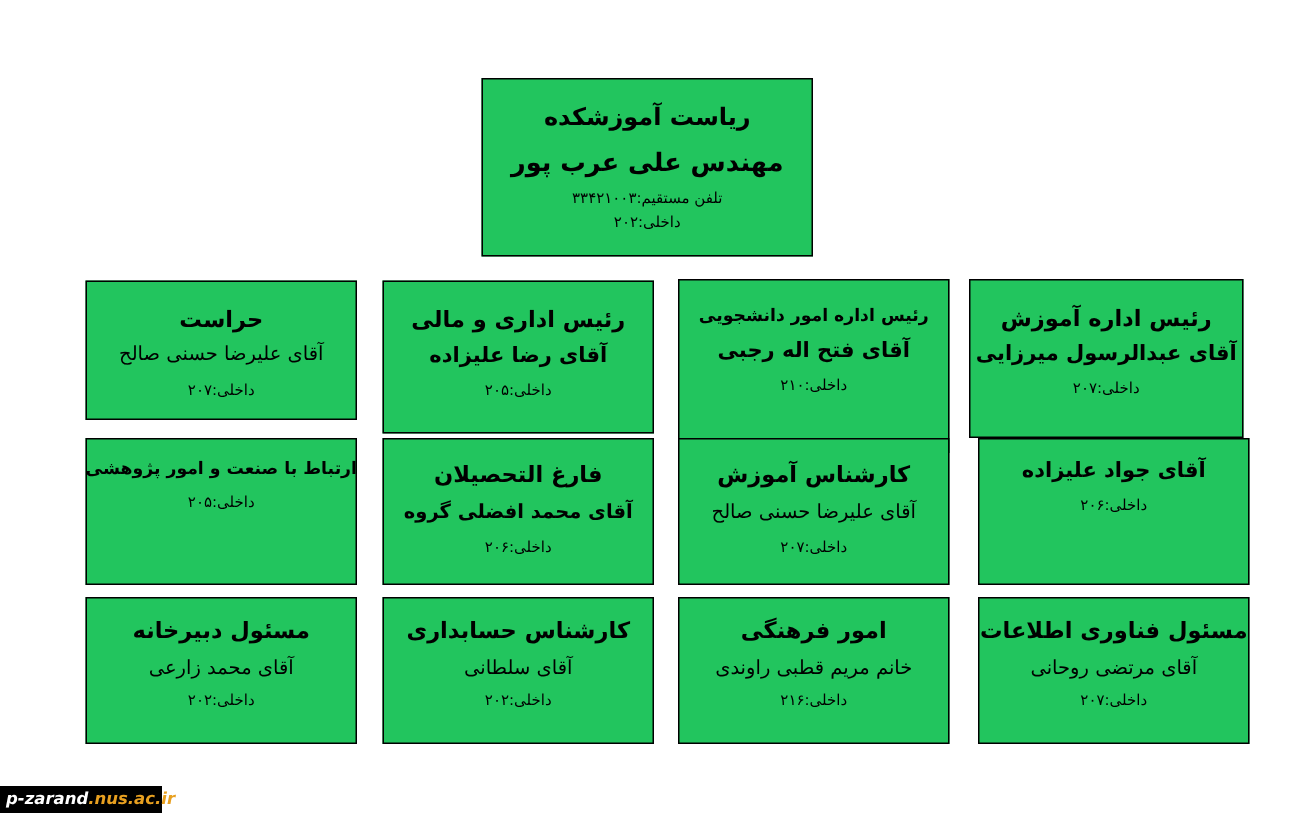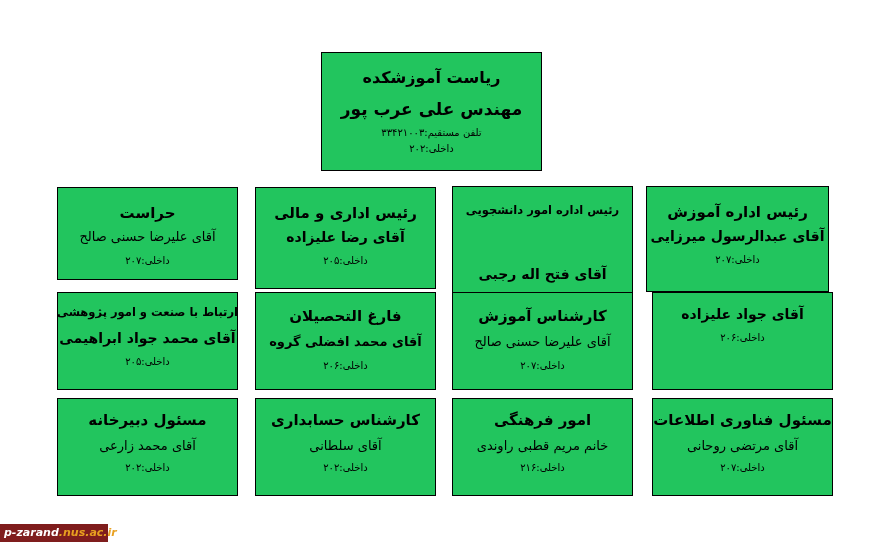--- a/index.html
+++ b/index.html
@@ -55,21 +55,21 @@
     .head .name { font-size: 17px; font-weight: bold; line-height: 28px; margin-top: 4px; }
     .head .phone { font-size: 10px; line-height: 16px; margin-top: 2px; }
     .head .ext { font-size: 10px; line-height: 16px; }
 
     .footer-badge {
       position: absolute;
       left: 0;
       top: 524px;
       width: 108px;
       height: 18px;
-      background: #7f1d1d;
+      background: #000000;
       font-family: "DejaVu Sans", sans-serif;
       font-style: italic;
       font-weight: bold;
       font-size: 11px;
       line-height: 18px;
       padding-left: 4px;
       box-sizing: border-box;
       white-space: nowrap;
     }
     .footer-badge .p1 { color: #ffffff; }
@@ -83,21 +83,21 @@
   <div class="name">مهندس علی عرب پور</div>
   <div class="phone">تلفن مستقیم:۳۳۴۲۱۰۰۳</div>
   <div class="ext">داخلی:۲۰۲</div>
 </div>
 
 <div class="box" style="left:646px; top:186px; width:183px; height:106px; padding-top:14px;">
   <div class="title">رئیس اداره آموزش</div>
   <div class="name bold" style="margin-top:2px;">آقای عبدالرسول میرزایی</div>
   <div class="ext" style="margin-top:4px;">داخلی:۲۰۷</div>
 </div>
-<div class="box" style="left:452px; top:186px; width:181px; height:116px; padding-top:12px;gap:40px;">
+<div class="box" style="left:452px; top:186px; width:181px; height:116px; padding-top:12px;">
   <div class="title small">رئیس اداره امور دانشجویی</div>
   <div class="name bold" style="margin-top:2px;">آقای فتح اله رجبی</div>
   <div class="ext" style="margin-top:4px;">داخلی:۲۱۰</div>
 </div>
 <div class="box" style="left:255px; top:187px; width:181px; height:102px; padding-top:14px;">
   <div class="title">رئیس اداری و مالی</div>
   <div class="name bold" style="margin-top:2px;">آقای رضا علیزاده</div>
   <div class="ext" style="margin-top:4px;">داخلی:۲۰۵</div>
 </div>
 <div class="box" style="left:57px; top:187px; width:181px; height:93px; padding-top:14px;">
@@ -115,21 +115,20 @@
   <div class="name" style="margin-top:4px;">آقای علیرضا حسنی صالح</div>
   <div class="ext" style="margin-top:4px;">داخلی:۲۰۷</div>
 </div>
 <div class="box" style="left:255px; top:292px; width:181px; height:98px; padding-top:12px;">
   <div class="title">فارغ التحصیلان</div>
   <div class="name bold" style="margin-top:4px; font-size:13px;">آقای محمد افضلی گروه</div>
   <div class="ext" style="margin-top:4px;">داخلی:۲۰۶</div>
 </div>
 <div class="box" style="left:57px; top:292px; width:181px; height:98px; padding-top:8px;">
   <div class="title small">ارتباط با صنعت و امور پژوهشی</div>
-  <div class="name bold" style="margin-top:4px;">آقای محمد جواد ابراهیمی</div>
   <div class="ext" style="margin-top:4px;">داخلی:۲۰۵</div>
 </div>
 
 <div class="box" style="left:652px; top:398px; width:181px; height:98px; padding-top:10px;">
   <div class="title">مسئول فناوری اطلاعات</div>
   <div class="name" style="margin-top:4px;">آقای مرتضی روحانی</div>
   <div class="ext" style="margin-top:2px;">داخلی:۲۰۷</div>
 </div>
 <div class="box" style="left:452px; top:398px; width:181px; height:98px; padding-top:10px;">
   <div class="title">امور فرهنگی</div>

